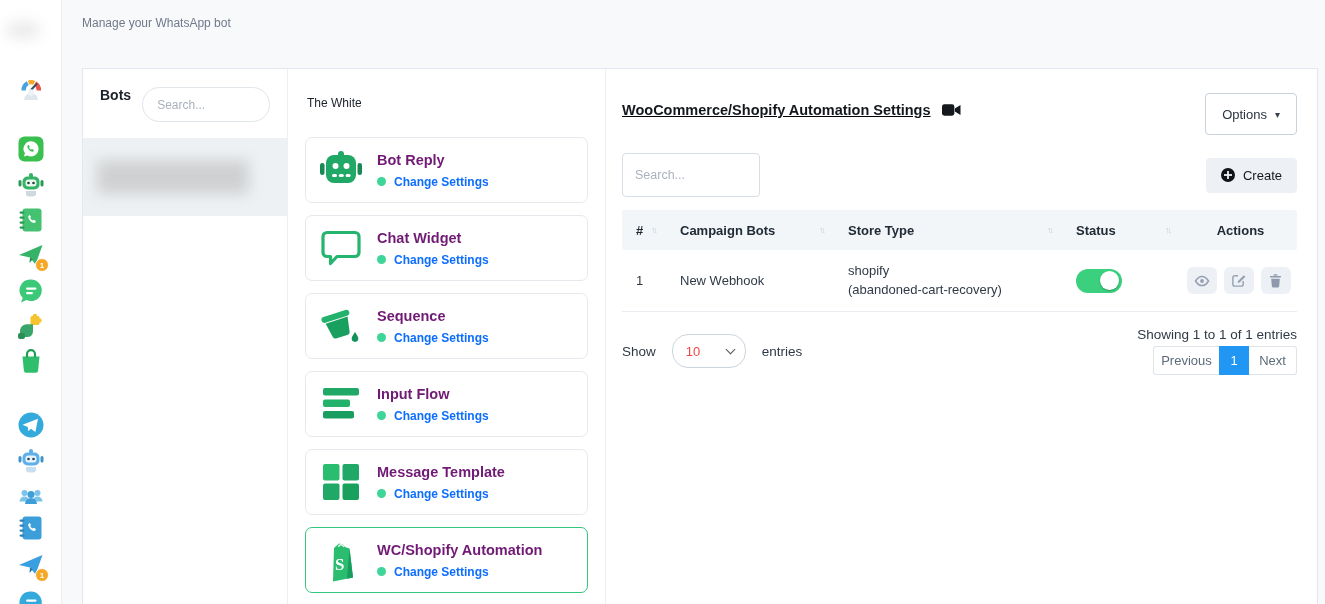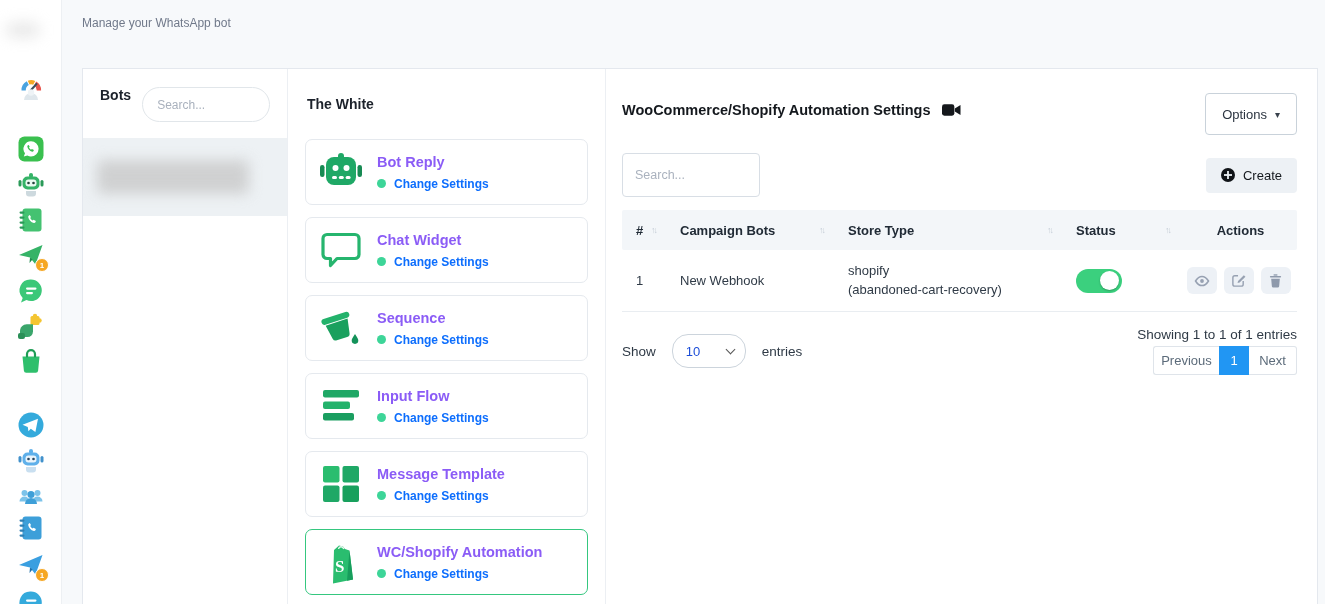--- a/index.html
+++ b/index.html
@@ -32,35 +32,35 @@
   .bots-head { display:flex; align-items:flex-start; gap:11px; padding:18px 12px 16px 17px; }
   .bots-title { font-weight:bold; font-size:14px; color:#1c222b; }
   .pill-search { width:128px; height:35px; border:1px solid #e1e6ea; border-radius:18px; padding:0 14px;
                  font-size:12px; color:#333; outline:none; font-family:inherit; }
   .pill-search::placeholder { color:#a9b1bd; }
   .bot-item { height:78px; background:#edf1f4; display:flex; align-items:center; padding-left:14px; cursor:pointer; }
   .blurred-name { width:152px; height:34px; background:#c6c6c6; filter:blur(7px); opacity:.75; border-radius:4px; }
 
   
   .menu-col { width:318px; flex-shrink:0; border-right:1px solid #eceff3; padding:0 17px; }
-  .menu-title { font-weight:bold; font-size:14px; color:#1c222b; padding:27px 0 0 2px; }
+  .menu-title { font-weight:normal; font-size:12px; color:#1c222b; padding:27px 0 0 2px; }
   .menu-card { height:66px; border:1px solid #e5e9ee; border-radius:7px; background:#fff;
                display:flex; align-items:center; padding:0 12px; margin-top:12px; cursor:pointer; }
   .menu-title + .menu-card { margin-top:27px; }
   .menu-card.active { border-color:#35c77f; }
   .menu-ic { width:46px; height:46px; display:flex; align-items:center; justify-content:center; margin-right:13px; flex-shrink:0; }
-  .menu-label { font-weight:bold; font-size:14.5px; color:#8b5cf6; }
+  .menu-label { font-weight:bold; font-size:14.5px; color:#701a75; }
   .menu-link-row { display:flex; align-items:center; gap:8px; margin-top:7px; }
   .dot { width:9px; height:9px; border-radius:50%; background:#3dd598; }
   .cs-link { font-size:12px; font-weight:bold; color:#0d6efd; text-decoration:none; cursor:pointer; }
 
   
   .main-col { flex:1; min-width:0; padding:24px 20px 0 16px; }
   .main-head { display:flex; justify-content:space-between; align-items:flex-start; }
-  .main-title-wrap { display:flex; align-items:center; gap:11px; padding-top:9px; }
+  .main-title-wrap { display:flex; align-items:center; gap:11px; padding-top:9px;text-decoration:underline; }
   .main-title { font-weight:bold; font-size:14.5px; color:#14181d; }
   .cam { display:flex; cursor:pointer; }
   .options-btn { height:42px; padding:0 16px; background:#fff; border:1px solid #c9d2da; border-radius:4px;
                  font-size:13px; color:#2b3440; display:flex; align-items:center; gap:8px; cursor:pointer;
                  font-family:inherit; }
   .options-caret { font-size:10px; color:#3a424d; }
 
   .toolbar { display:flex; justify-content:space-between; align-items:center; margin-top:18px; }
   .tbl-search { width:138px; height:44px; border:1px solid #d8dee5; border-radius:4px; padding:0 12px;
                 font-size:12.5px; outline:none; font-family:inherit; color:#333; }
@@ -84,21 +84,21 @@
   .knob { position:absolute; right:3px; top:2.5px; width:19px; height:19px; border-radius:50%; background:#fff;
           box-shadow:0 1px 2px rgba(0,0,0,.25); }
   .actions { display:flex; gap:7px; justify-content:center; }
   .act-btn { width:30px; height:27px; border-radius:6px; background:#edf1f6; border:none; display:flex;
              align-items:center; justify-content:center; cursor:pointer; }
 
   .tfoot { display:flex; justify-content:space-between; margin-top:15px; }
   .show-wrap { display:flex; align-items:center; gap:16px; font-size:13.5px; color:#2f3a46; }
   .page-select { width:74px; height:34px; border:1px solid #ccd4dc; border-radius:16px; display:flex;
                  align-items:center; justify-content:space-between; padding:0 11px 0 13px; font-size:13px;
-                 color:#1d4ed8; cursor:pointer; background:#fff; }
+                 color:#ef4444; cursor:pointer; background:#fff; }
   .chev { width:7px; height:7px; border-right:1.6px solid #555; border-bottom:1.6px solid #555;
           transform:rotate(45deg); margin-top:-4px; }
   .foot-right { display:flex; flex-direction:column; align-items:flex-end; gap:4px; }
   .summary { font-size:13.5px; color:#2f3a46; }
   .pager { display:flex; }
   .pg { height:29px; display:flex; align-items:center; justify-content:center; font-size:13px;
         background:#fff; border:1px solid #dfe4ea; color:#5c6b7a; cursor:pointer; }
   .pg.prev { min-width:66px; border-radius:3px 0 0 3px; border-right:none; }
   .pg.num  { min-width:30px; background:#2196f3; border-color:#2196f3; color:#fff; }
   .pg.next { min-width:48px; border-radius:0 3px 3px 0; border-left:none; }

